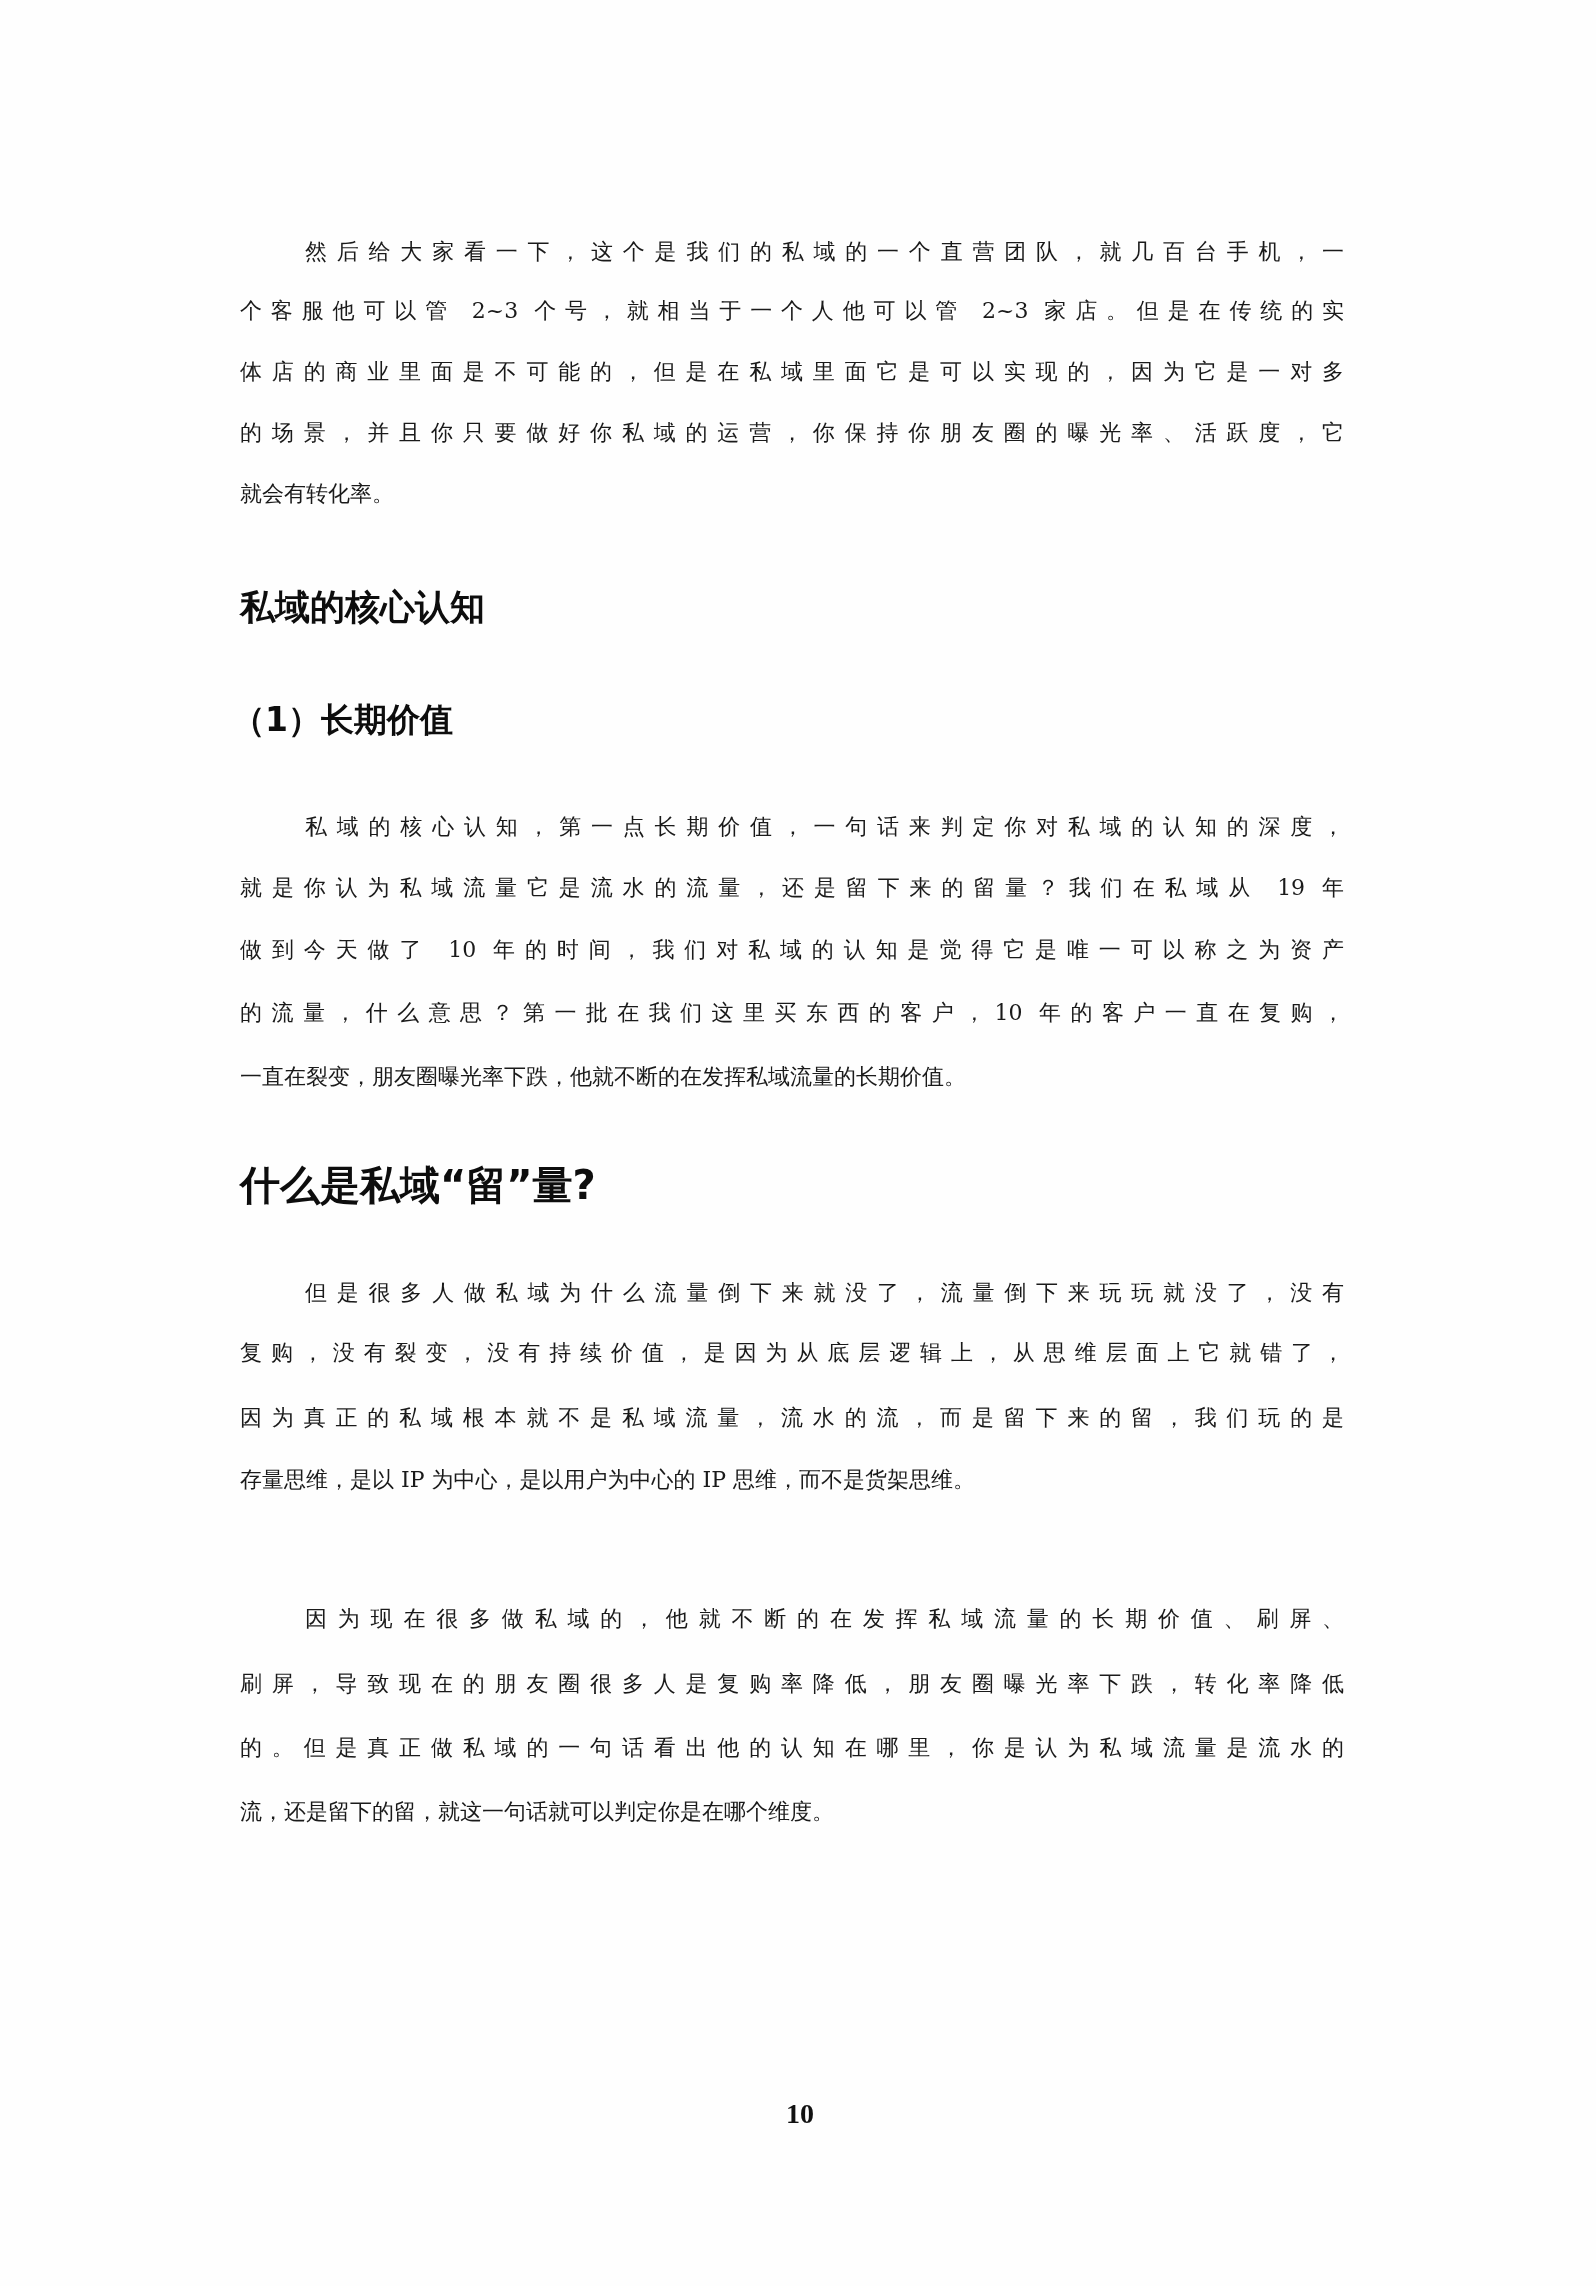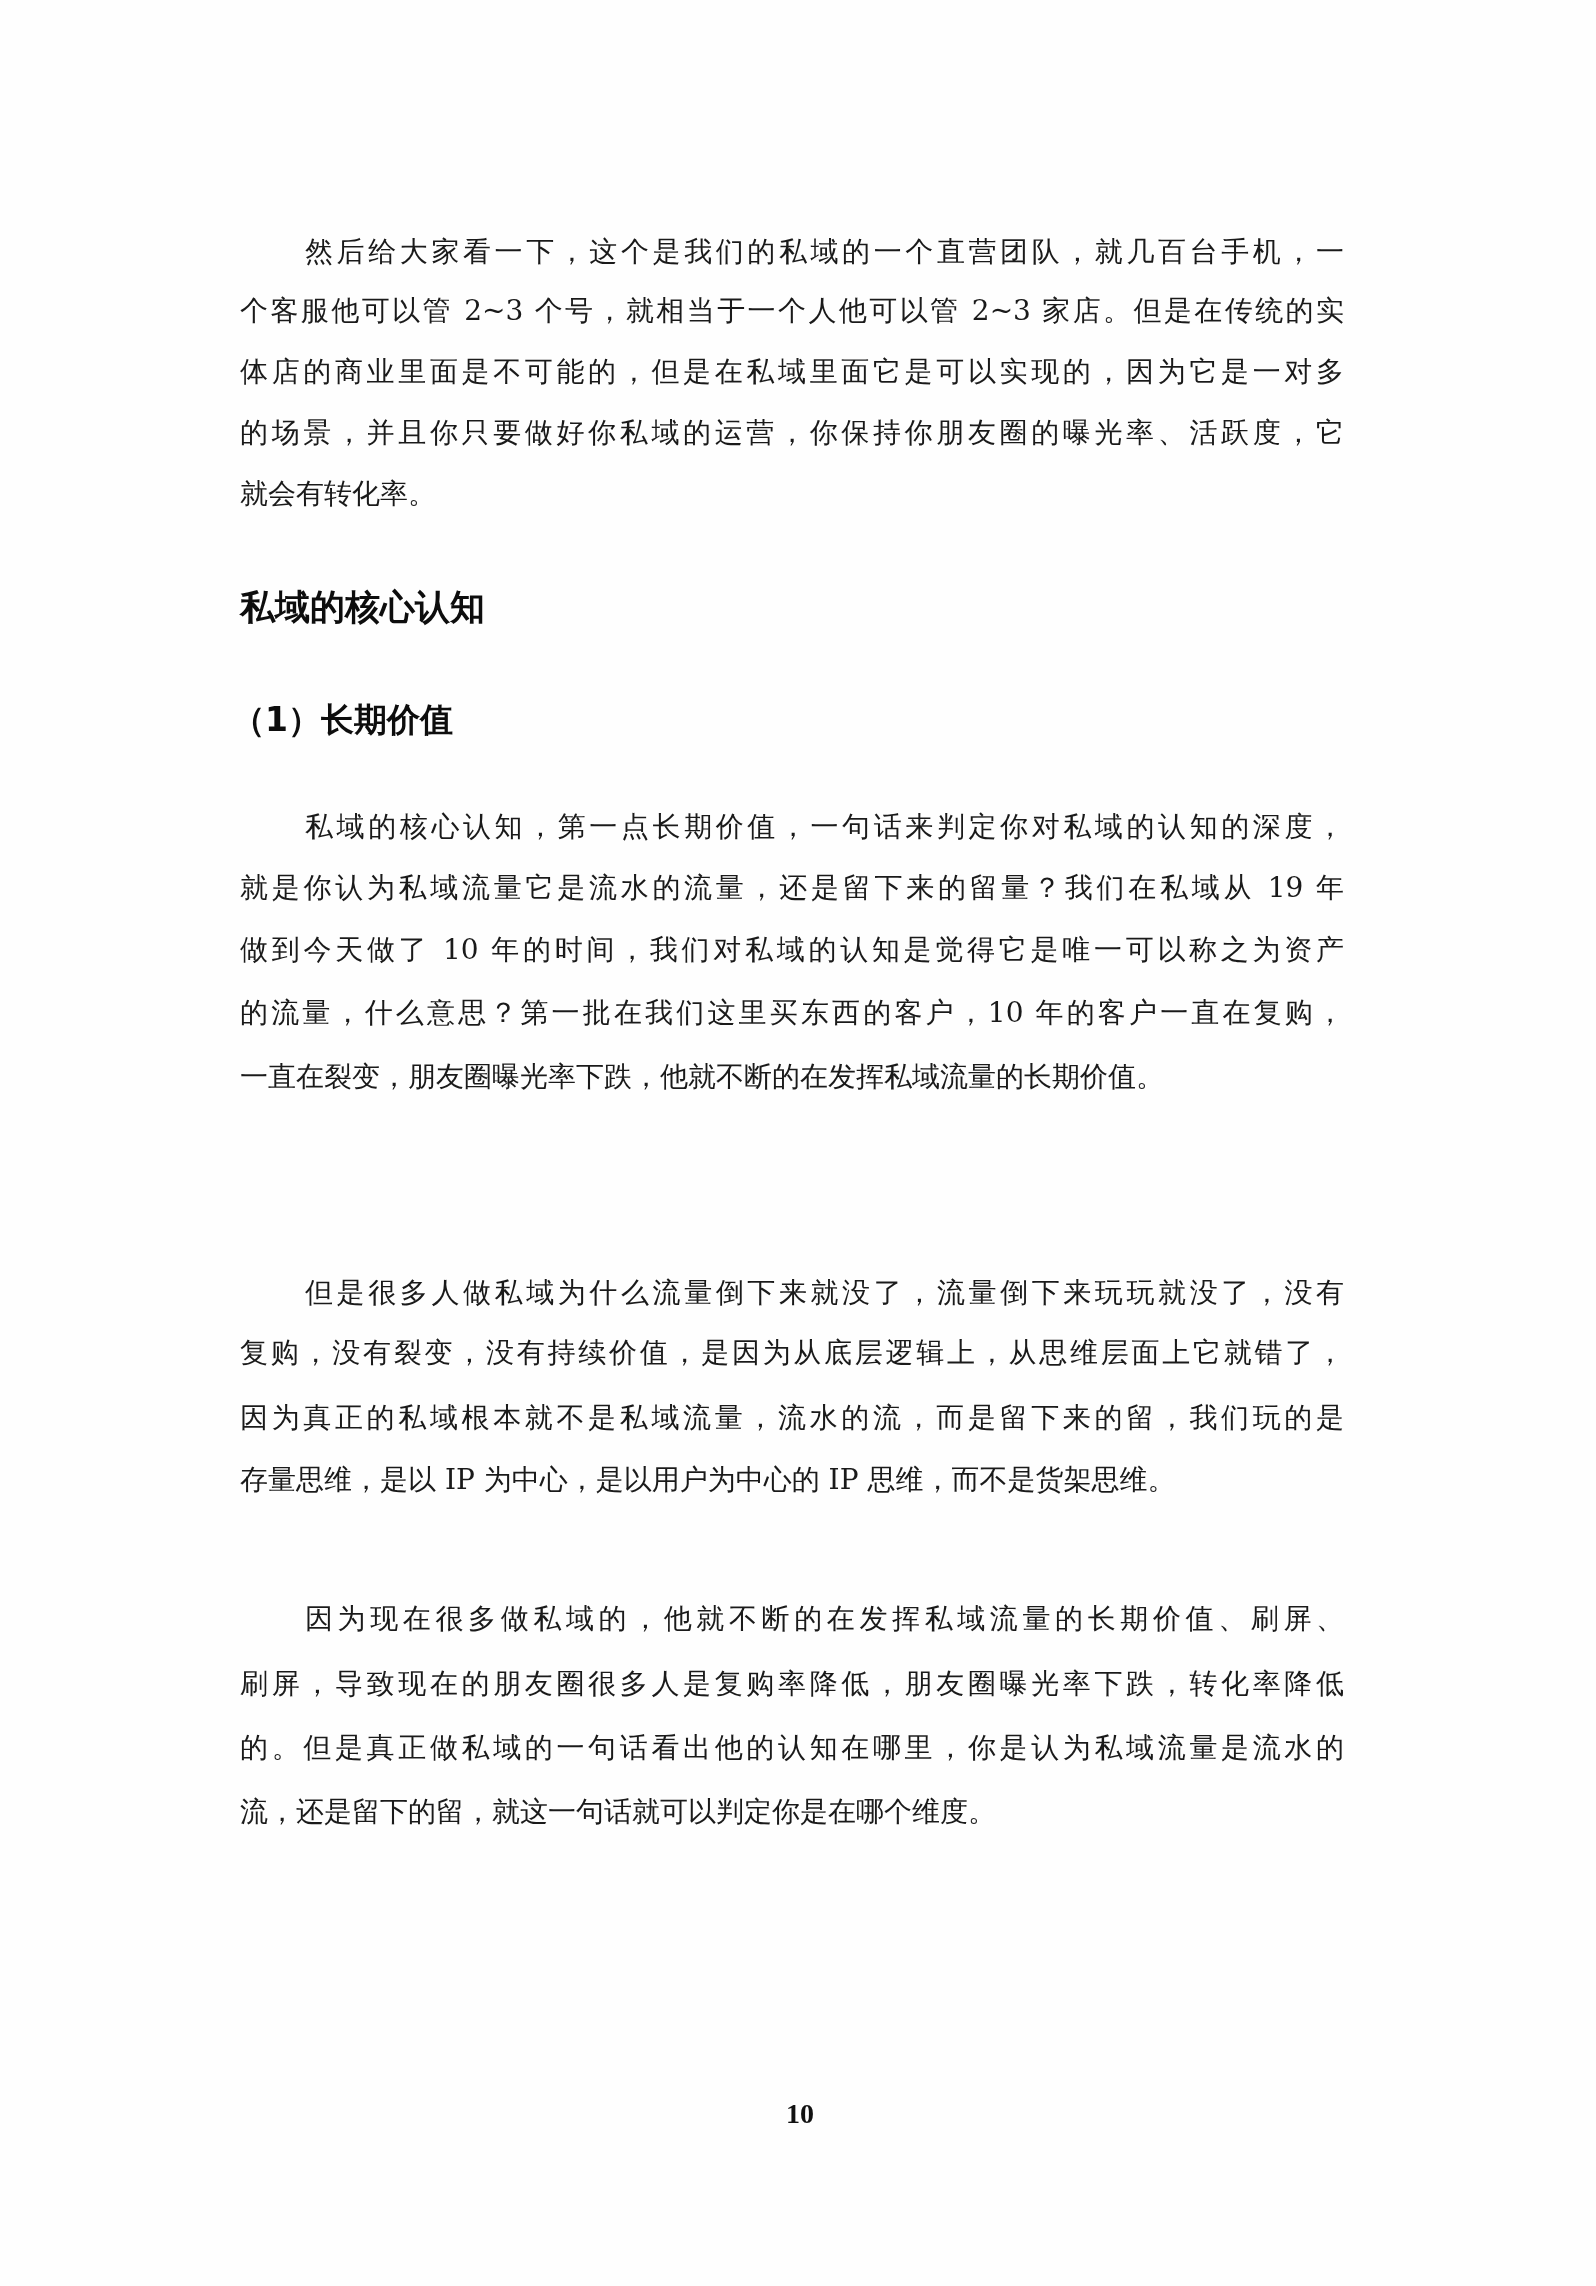--- a/index.html
+++ b/index.html
@@ -1,19 +1,19 @@
 <!DOCTYPE html>
 <html><head>
 <meta charset="utf-8">
 <style>
   html, body { margin:0; padding:0; background:#ffffff; }
   body { width:1596px; height:2286px; position:relative; overflow:hidden; }
   .page { position:absolute; left:0; top:0; width:1596px; height:2286px; background:#fefefe; color:#111; }
   .line { position:absolute; left:240px; width:1104px; height:40px; line-height:40px;
-          font-family:"DejaVu Serif","Liberation Serif",serif; font-size:28px; white-space:nowrap;
+          font-family:"DejaVu Serif","Liberation Serif",serif; font-size:22px; white-space:nowrap;
           text-align:justify; text-align-last:justify; letter-spacing:0; color:#1a1a1a; }
   .line.indent { left:305px; width:1039px; }
   .line.last { text-align-last:left; }
   .h1 { position:absolute; left:240px; height:50px; line-height:50px;
         font-family:"DejaVu Sans","Liberation Sans",sans-serif; font-weight:bold; font-size:35px; white-space:nowrap; color:#0d0d0d; }
   .h1.big { font-size:40px; height:56px; line-height:56px; }
   .h2 { position:absolute; left:250px; height:48px; line-height:48px;
         font-family:"DejaVu Sans","Liberation Sans",sans-serif; font-weight:bold; font-size:33px; white-space:nowrap; color:#0d0d0d; }
   .pagenum { position:absolute; left:770px; width:60px; top:2098px; text-align:center;
              font-family:"Liberation Serif","DejaVu Serif",serif; font-weight:bold; font-size:28px; color:#111; }
@@ -36,20 +36,21 @@
   <div class="h2" style="top:696px;left:232px">（1）长期价值</div>
 
   <div>
     <div class="line indent" style="top:807px">私域的核心认知，第一点长期价值，一句话来判定你对私域的认知的深度，</div>
     <div class="line" style="top:868px">就是你认为私域流量它是流水的流量，还是留下来的留量？我们在私域从 19 年</div>
     <div class="line" style="top:930px">做到今天做了 10 年的时间，我们对私域的认知是觉得它是唯一可以称之为资产</div>
     <div class="line" style="top:993px">的流量，什么意思？第一批在我们这里买东西的客户，10 年的客户一直在复购，</div>
     <div class="line last" style="top:1057px">一直在裂变，朋友圈曝光率下跌，他就不断的在发挥私域流量的长期价值。</div>
   </div>
 
+  <div class="h1 big" style="top:1157px">什么是私域“留”量?</div>
 
   <div>
     <div class="line indent" style="top:1273px">但是很多人做私域为什么流量倒下来就没了，流量倒下来玩玩就没了，没有</div>
     <div class="line" style="top:1333px">复购，没有裂变，没有持续价值，是因为从底层逻辑上，从思维层面上它就错了，</div>
     <div class="line" style="top:1398px">因为真正的私域根本就不是私域流量，流水的流，而是留下来的留，我们玩的是</div>
     <div class="line last" style="top:1460px">存量思维，是以 IP 为中心，是以用户为中心的 IP 思维，而不是货架思维。</div>
   </div>
 
   <div>
     <div class="line indent" style="top:1599px">因为现在很多做私域的，他就不断的在发挥私域流量的长期价值、刷屏、</div>

